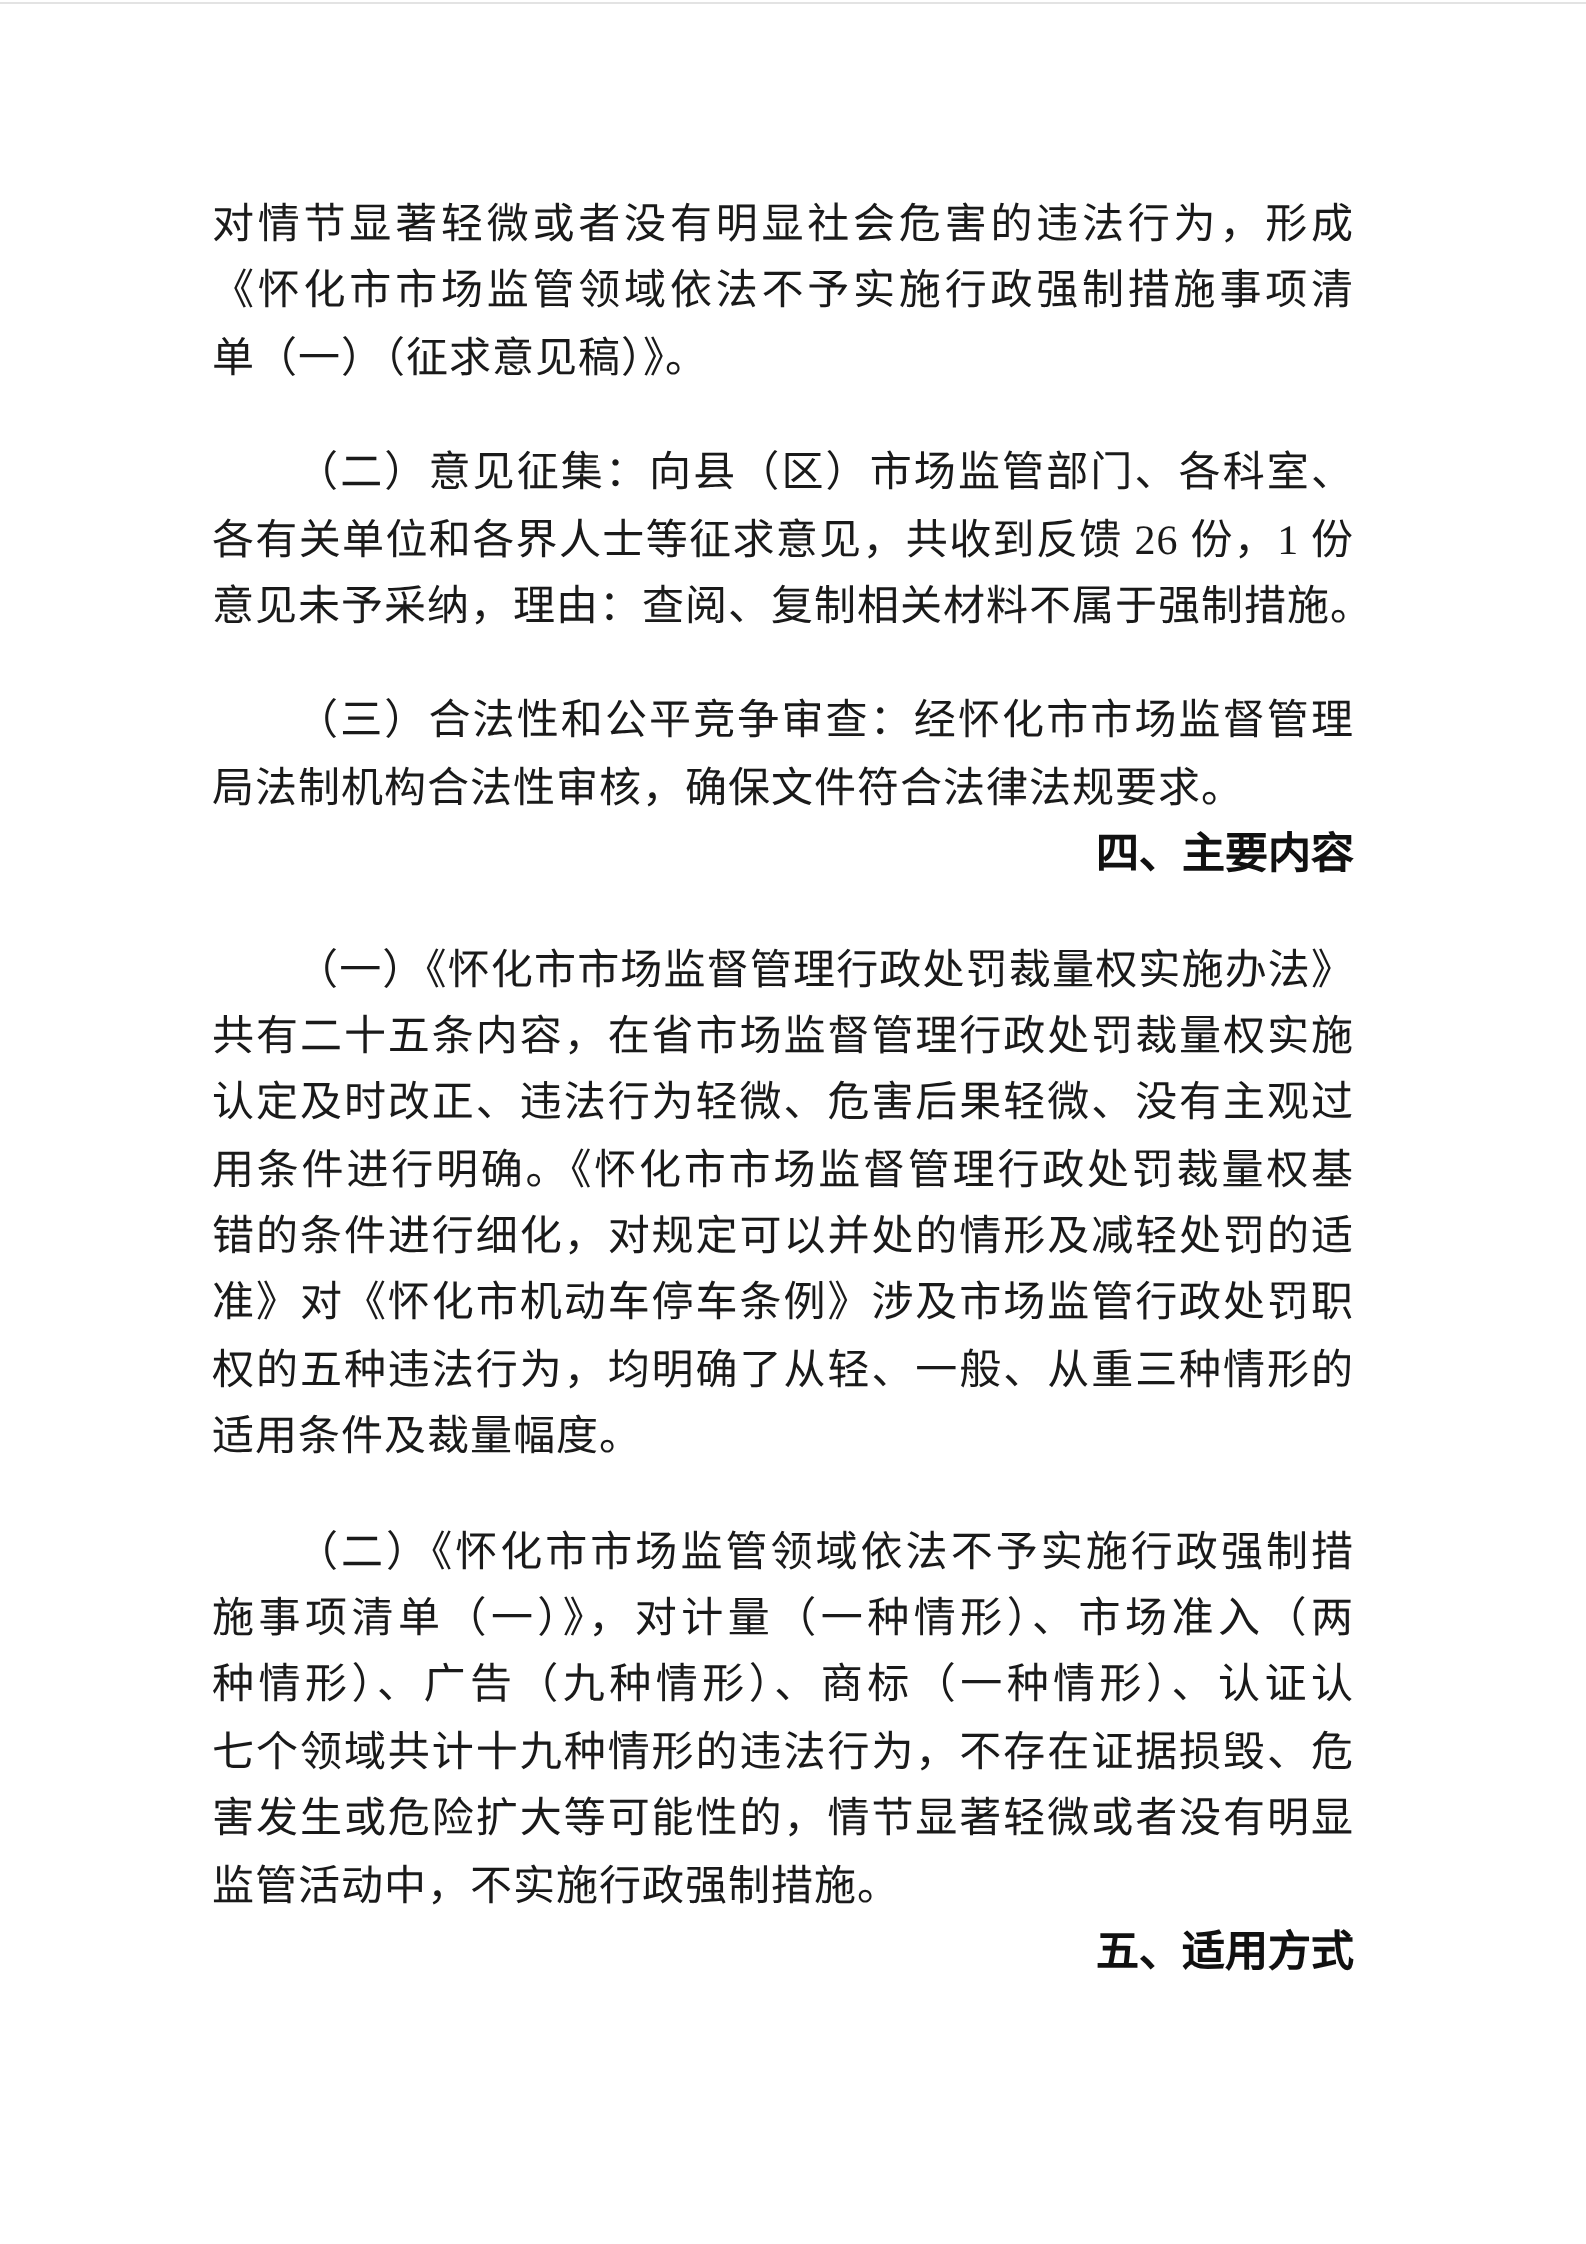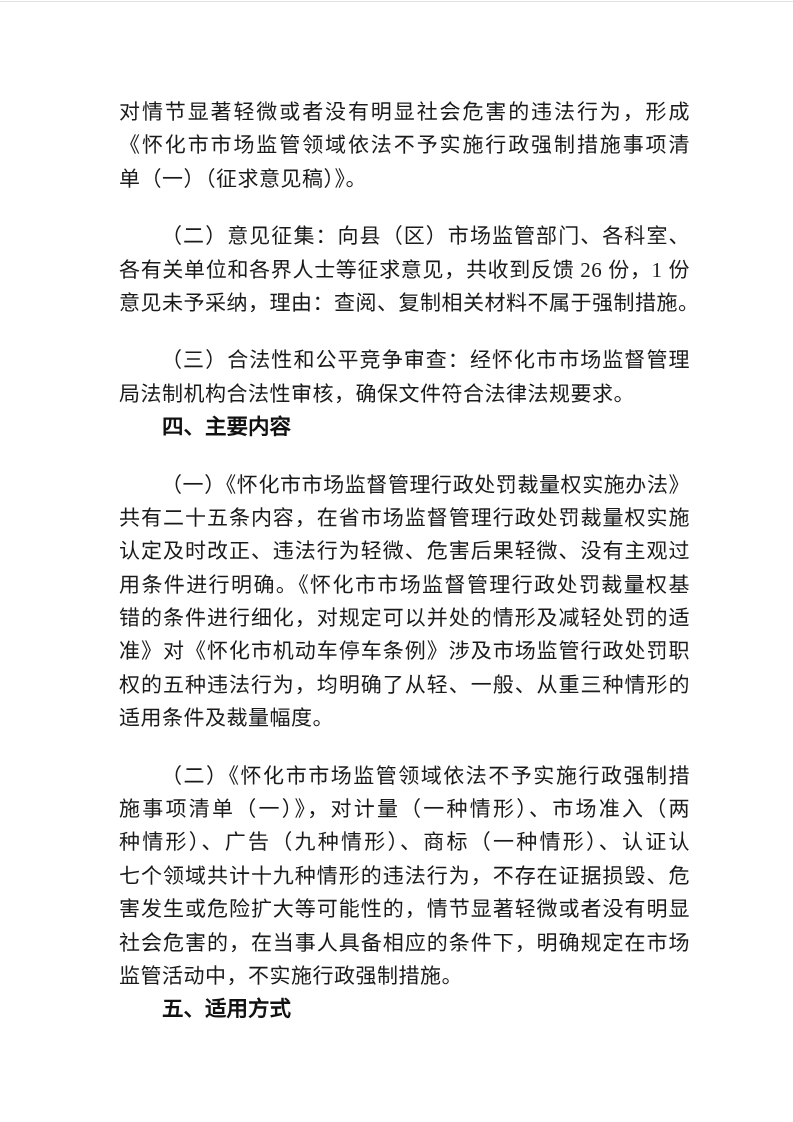--- a/index.html
+++ b/index.html
@@ -21,21 +21,21 @@
     position: absolute;
     top: 1px;
     left: 0;
     width: 100%;
     height: 1px;
     background: #e3e3e3;
   }
   .doc-body {
     position: absolute;
     top: 96px;
-    left: 119px;
+    left: 106px;
     width: 571px;
     font-size: 21px;
   }
   .paragraph {
     margin: 0;
     padding: 0;
   }
   .line {
     line-height: 33.4px;
     height: 33.4px;
@@ -54,21 +54,21 @@
     margin-top: 24px;
   }
   .heading {
     line-height: 33.4px;
     height: 33.4px;
     text-indent: 2em;
     font-family: "Liberation Sans", "DejaVu Sans", sans-serif;
     font-weight: bold;
     font-size: 21.5px;
     color: #111111;
-    text-align: left;
+    text-align: right;
   }
 </style>
 </head>
 <body>
 
 <div class="page">
   <div class="page-top-edge"></div>
   <div class="doc-body">
       <div class="paragraph">
         <div class="line">对情节显著轻微或者没有明显社会危害的违法行为，形成</div>
@@ -94,18 +94,17 @@
         <div class="line">准》对《怀化市机动车停车条例》涉及市场监管行政处罚职</div>
         <div class="line">权的五种违法行为，均明确了从轻、一般、从重三种情形的</div>
         <div class="line line-end">适用条件及裁量幅度。</div>
       </div>
       <div class="paragraph">
         <div class="line indent">（二）《怀化市市场监管领域依法不予实施行政强制措</div>
         <div class="line">施事项清单（一）》，对计量（一种情形）、市场准入（两</div>
         <div class="line">种情形）、广告（九种情形）、商标（一种情形）、认证认</div>
         <div class="line">七个领域共计十九种情形的违法行为，不存在证据损毁、危</div>
         <div class="line">害发生或危险扩大等可能性的，情节显著轻微或者没有明显</div>
-        <div class="line">社会危害的，在当事人具备相应的条件下，明确规定在市场</div>
         <div class="line line-end">监管活动中，不实施行政强制措施。</div>
       </div>
       <div class="heading">五、适用方式</div>
     </div>
 </div>
 
 </body></html>

